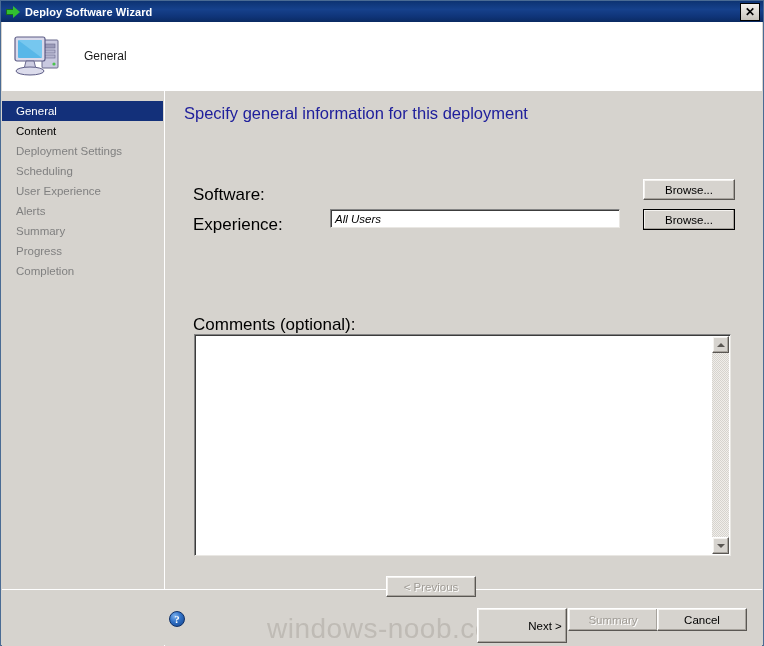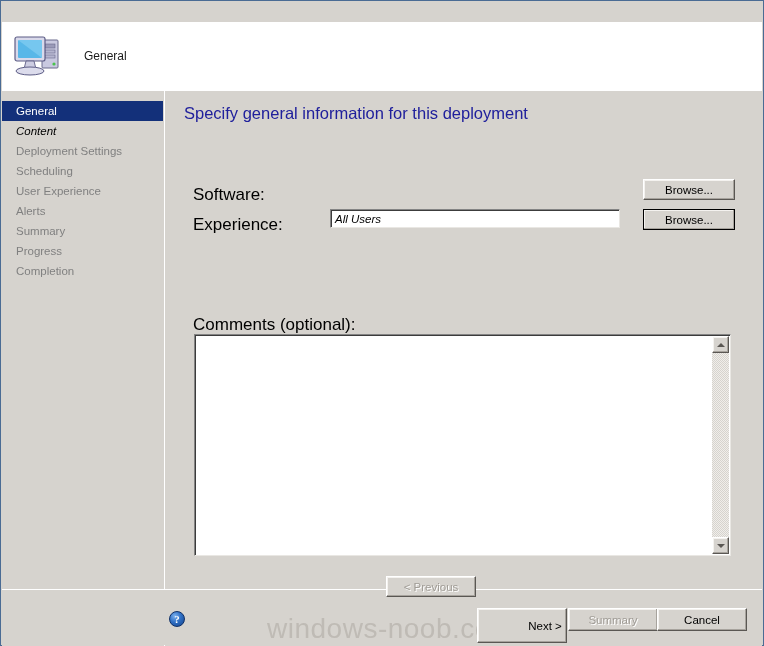--- a/index.html
+++ b/index.html
@@ -137,21 +137,21 @@
   }
   .side-item {
     height: 20px;
     line-height: 20px;
     padding-left: 14px;
     font-size: 11.5px;
     color: #808080;
     white-space: nowrap;
     cursor: default;
   }
-  .side-item.enabled { color: #000000; font-style: italic; }
+  .side-item.enabled { color: #000000; }
   .side-item.selected {
     background: #13307a;
     color: #ffffff;
   }
 
   
   .content {
     position: absolute;
     left: 163px; top: 0;
     width: 597px;
@@ -345,20 +345,29 @@
     letter-spacing: 0.5px;
     white-space: nowrap;
     user-select: none;
   }
 </style>
 </head>
 <body>
 
 <div class="window">
 
+  <div class="titlebar">
+    <div class="title-icon">
+      <div class="arrow-body"></div>
+      <div class="arrow-head"></div>
+    </div>
+    <div class="title-text">Deploy Software Wizard</div>
+    <div class="titlebar-spacer"></div>
+    <div class="close-btn">✕</div>
+  </div>
 
   <div class="header">
     <div class="header-icon">
       <svg width="56" height="50" viewBox="0 0 56 50" xmlns="http://www.w3.org/2000/svg">
 
         <rect x="30" y="9" width="16" height="28" rx="1" fill="#c9c9e0" stroke="#6a6a8c" stroke-width="1"></rect>
         <rect x="33" y="13" width="10" height="4" fill="#9a9ab8" stroke="#6a6a8c" stroke-width="0.6"></rect>
         <rect x="33" y="19" width="10" height="3" fill="#b5b5cf" stroke="#6a6a8c" stroke-width="0.6"></rect>
         <rect x="33" y="24" width="10" height="3" fill="#b5b5cf" stroke="#6a6a8c" stroke-width="0.6"></rect>
         <circle cx="42" cy="33" r="1.6" fill="#49c24c"></circle>

